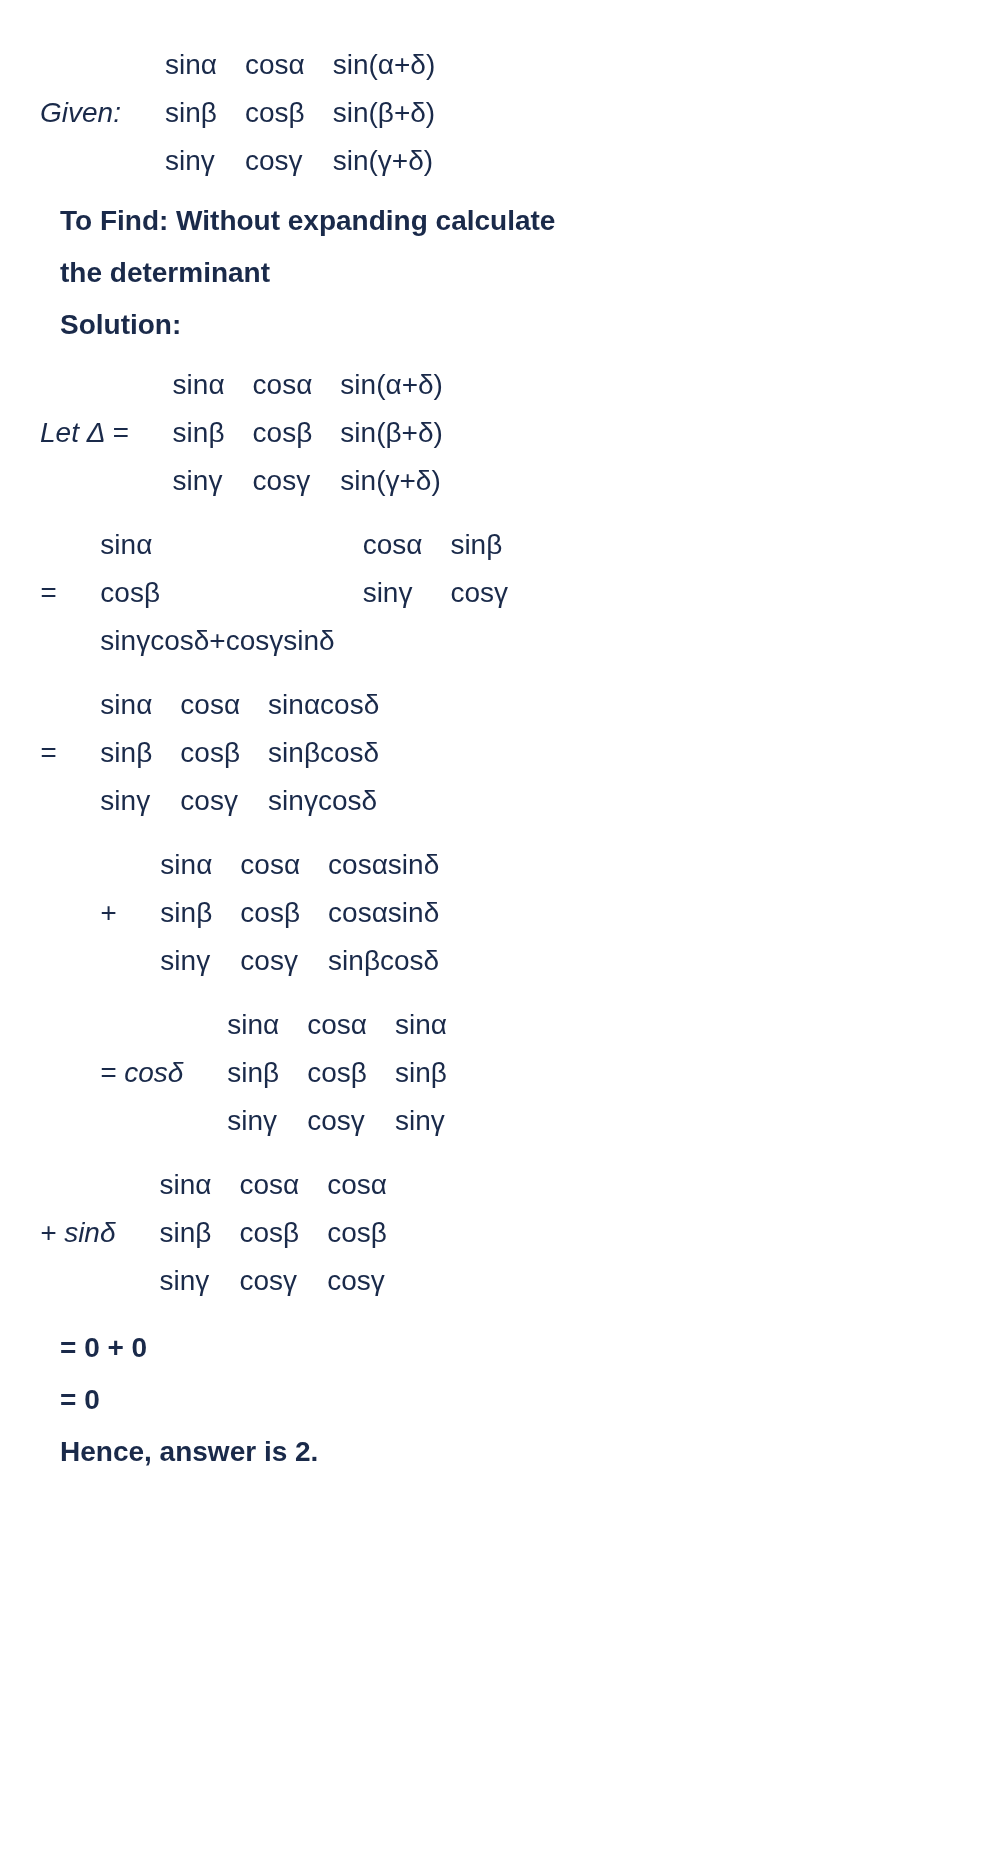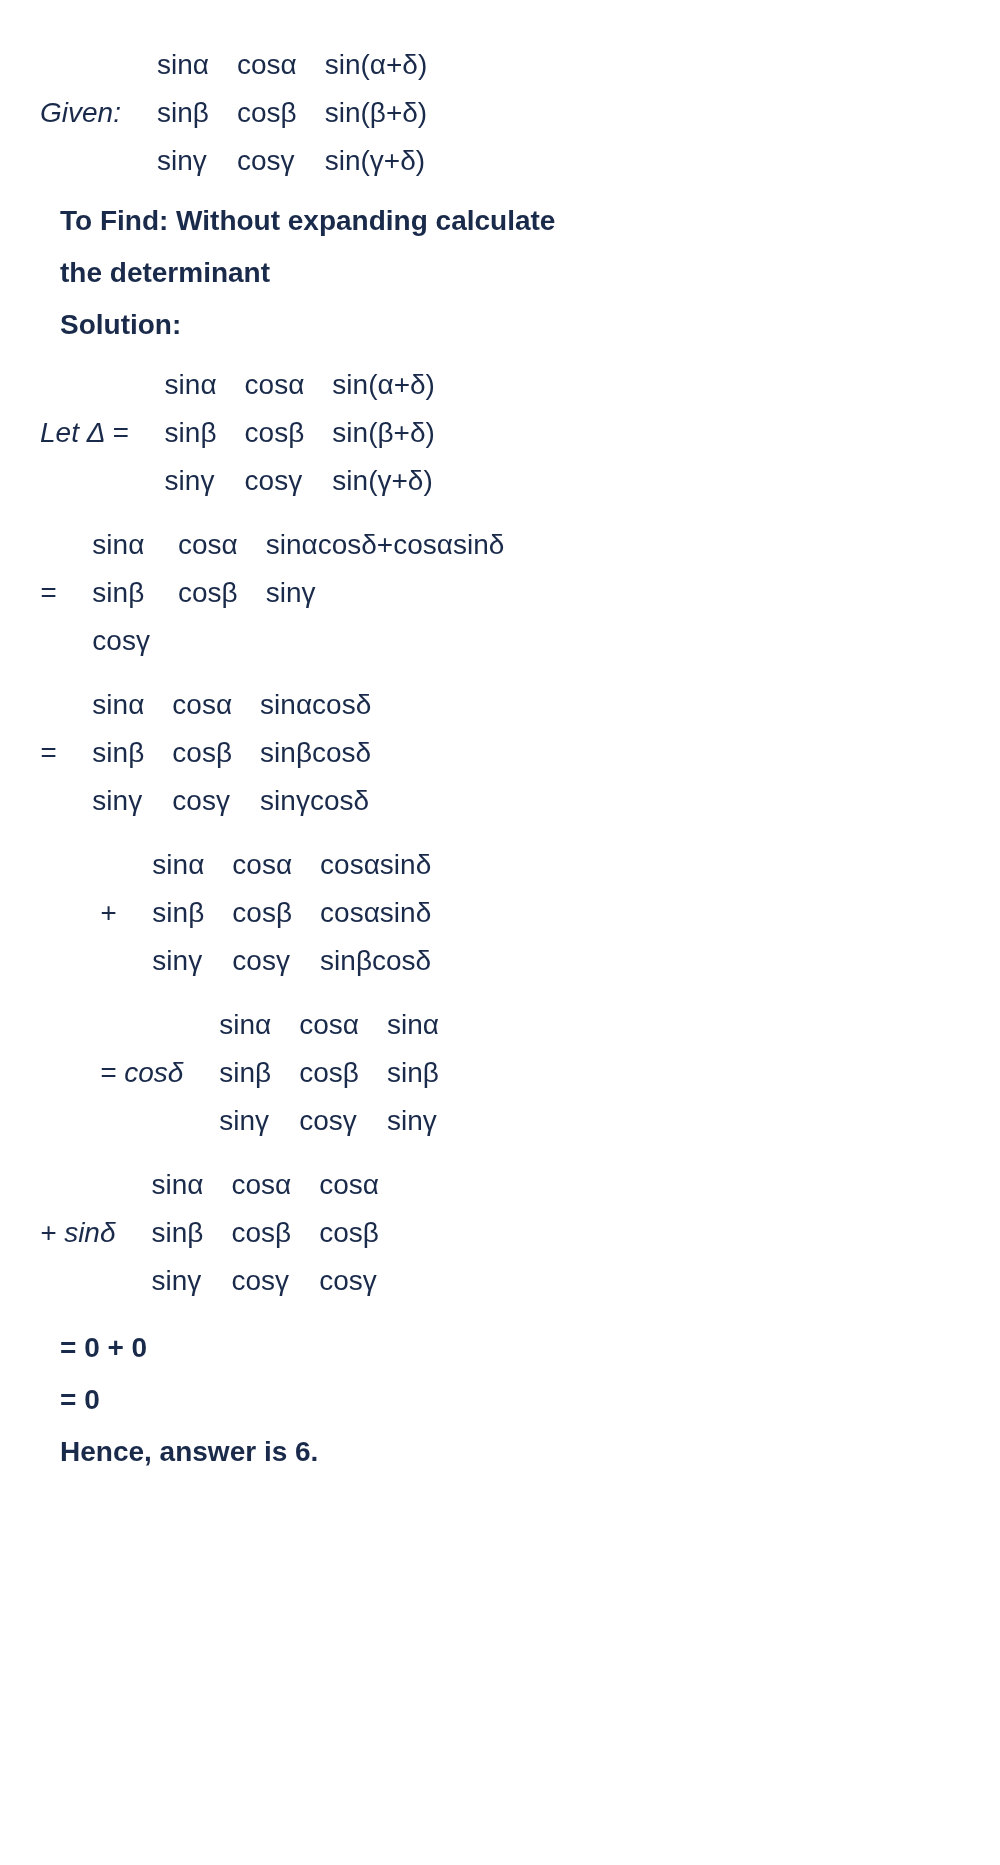--- a/index.html
+++ b/index.html
@@ -16,20 +16,21 @@
   .line {
     display: flex;
     align-items: center;
     flex-wrap: nowrap;
     margin: 6px 0;
   }
   .det {
     display: inline-flex;
     align-items: center;
     margin: 4px 4px;
+    gap: 8px;
   }
   .det-bar {
     width: 4px;
     background: #1a2a4a;
     margin: 0 6px;
     border-radius: 2px;
   }
   .det-grid {
     display: grid;
     grid-template-columns: repeat(3, auto);
@@ -99,25 +100,25 @@
   </div>
 </div>
 
 <div class="line">
   <span class="prefix">=</span>
   <div class="det">
     <div class="det-bar"></div>
     <div class="det-grid">
       <span class="cell">sinα</span>
       <span class="cell">cosα</span>
-      <span class="cell">sinαcosδ+cosαsinδ</span>
-      <span class="cell">sinβ</span>
-      <span class="cell">cosβ</span>
-      <span class="cell">sinγ</span>
-      <span class="cell">cosγ</span>
+      <span class="cell">sinβ</span>
+      <span class="cell">cosβ</span>
+      <span class="cell">sinγ</span>
+      <span class="cell">cosγ</span>
+      <span class="cell">sinγcosδ+cosγsinδ</span>
     </div>
     <div class="det-bar"></div>
   </div>
 </div>
 
 <div class="line">
   <span class="prefix">=</span>
   <div class="det">
     <div class="det-bar"></div>
     <div class="det-grid">
@@ -187,13 +188,13 @@
       <span class="cell">sinγ</span>
       <span class="cell">cosγ</span>
       <span class="cell">cosγ</span>
     </div>
     <div class="det-bar"></div>
   </div>
 </div>
 
 <div class="plain" style="margin-top:17px">= 0 + 0</div>
 <div class="plain">= 0</div>
-<div class="plain">Hence, answer is 6.</div>
+<div class="plain">Hence, answer is 2.</div>
 
 </body></html>

